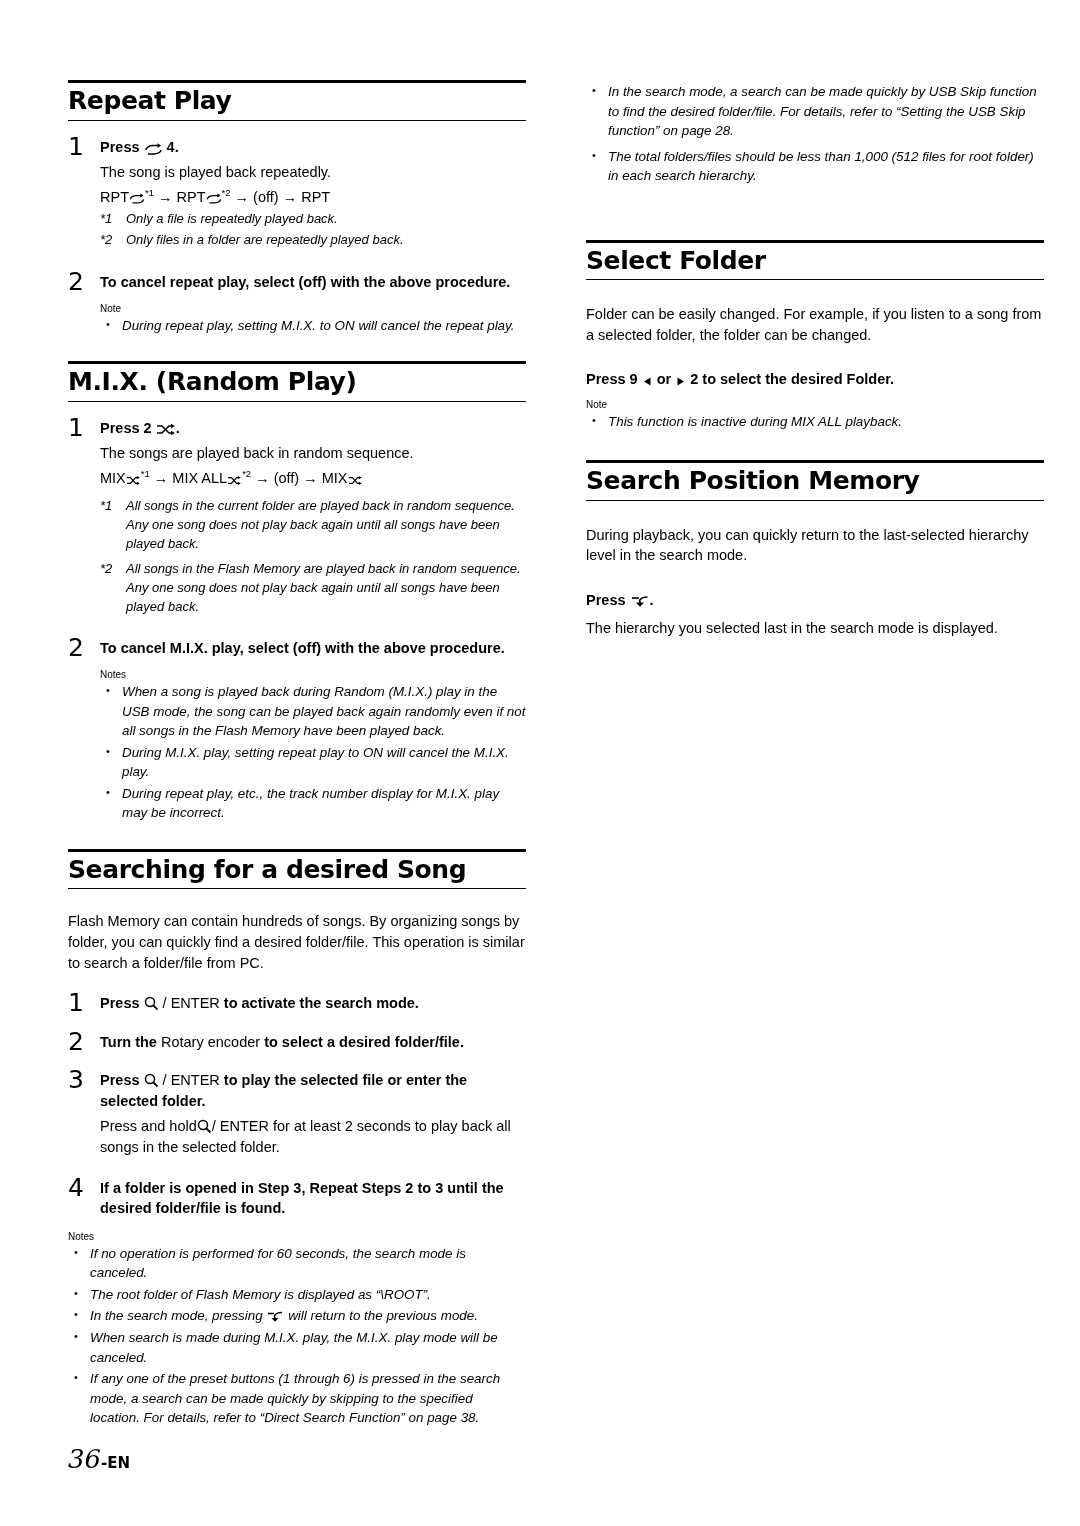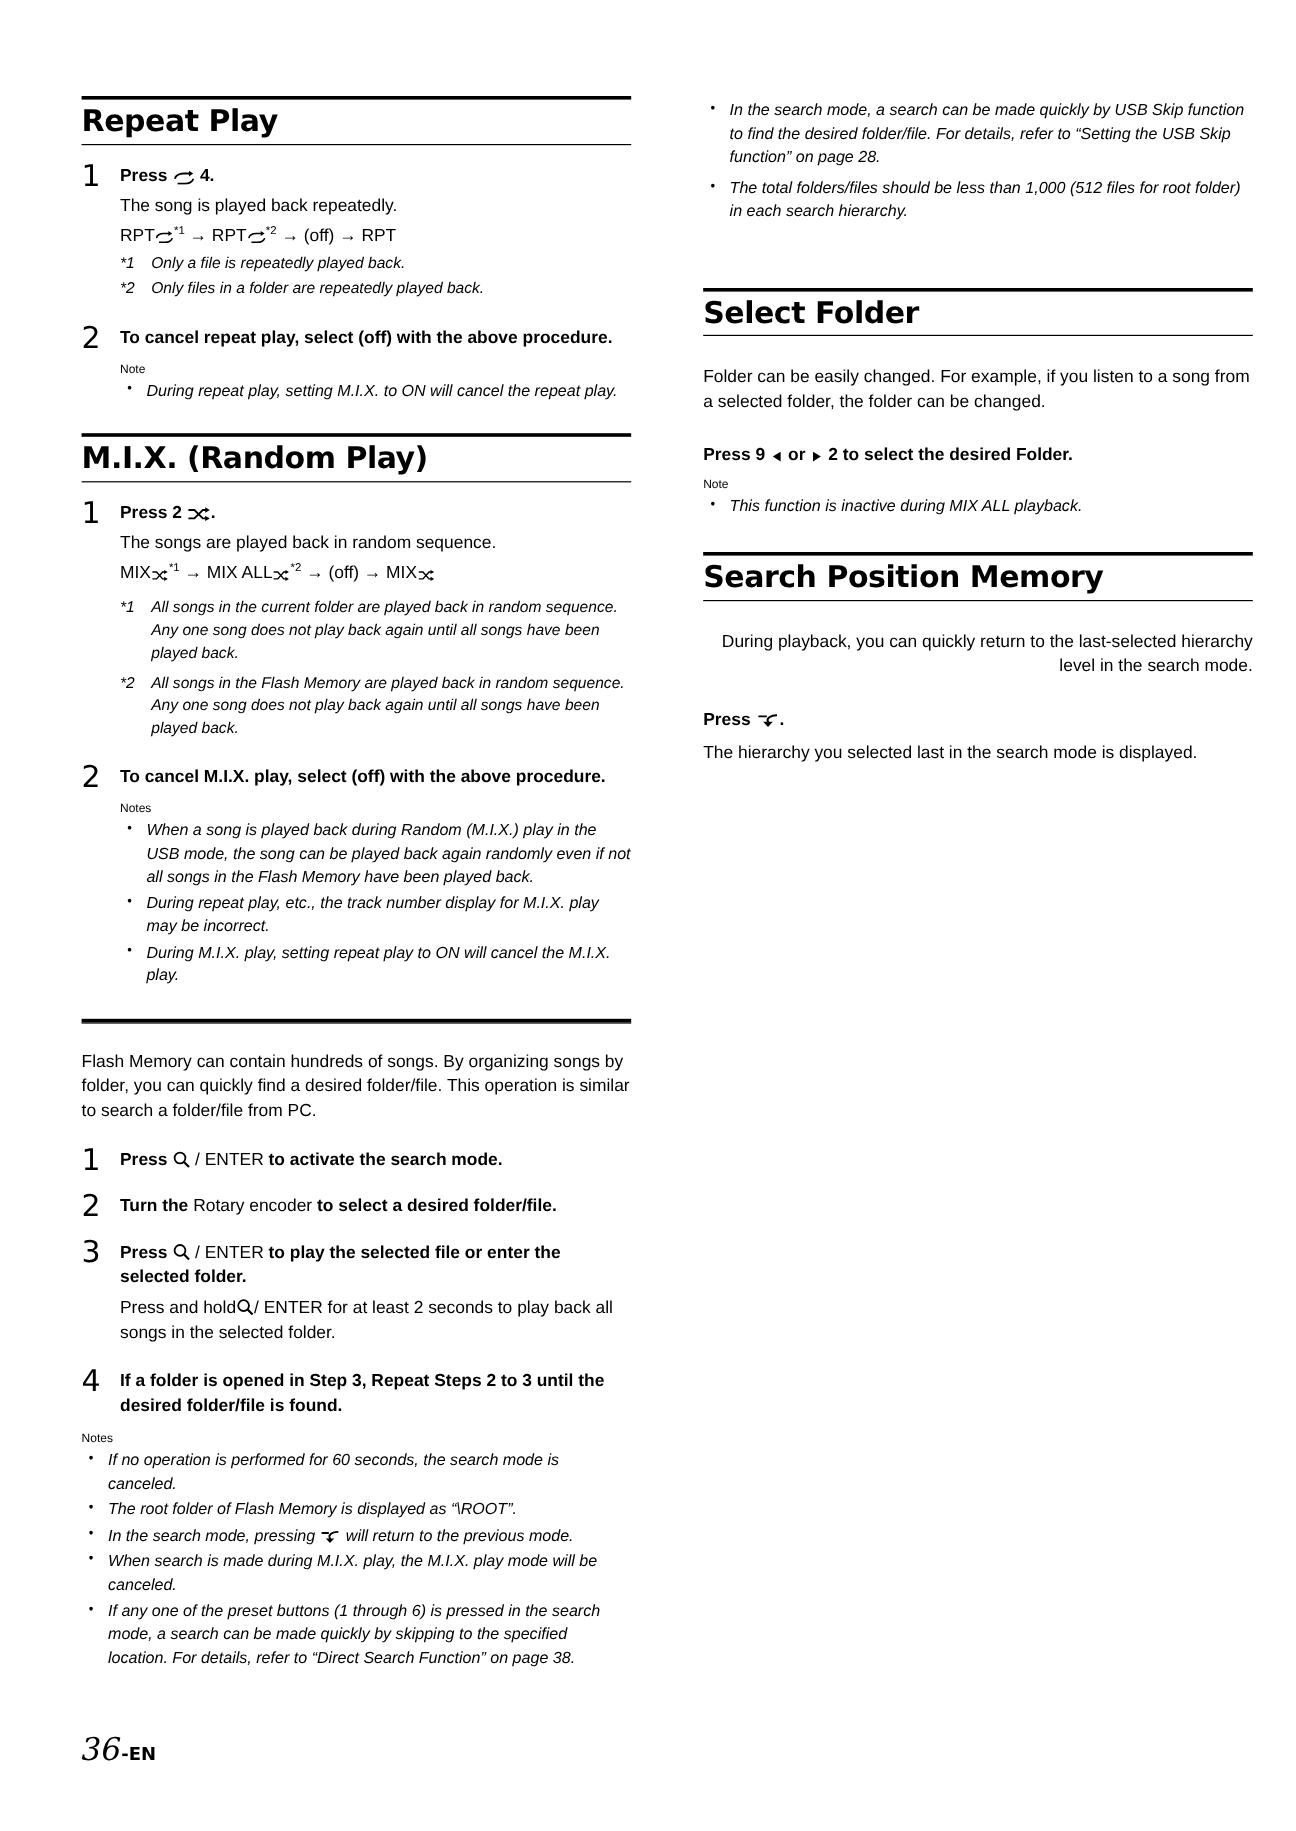--- a/index.html
+++ b/index.html
@@ -251,28 +251,29 @@
           <span>All songs in the Flash Memory are played back in random sequence. Any one song does not play back again until all songs have been played back.</span>
         </div>
       </div>
 
       <div class="step" style="margin-top:22px;">
         <div class="num">2</div>
         <div class="step-title">To cancel M.I.X. play, select (off) with the above procedure.</div>
         <div class="notes-label">Notes</div>
         <ul class="bullets">
           <li>When a song is played back during Random (M.I.X.) play in the USB mode, the song can be played back again randomly even if not all songs in the Flash Memory have been played back.</li>
+          <li>During M.I.X. play, setting repeat play to ON will cancel the M.I.X. play.</li>
           <li>During repeat play, etc., the track number display for M.I.X. play may be incorrect.</li>
-          <li>During M.I.X. play, setting repeat play to ON will cancel the M.I.X. play.</li>
         </ul>
       </div>
     </div>
 
     <div style="margin-top:26px;">
       <div class="rule-thick"></div>
+      <h2 class="heading">Searching for a desired Song</h2>
       <div class="rule-thin"></div>
 
       <p class="body-text" style="margin-top:22px;">Flash Memory can contain hundreds of songs. By organizing songs by folder, you can quickly find a desired folder/file. This operation is similar to search a folder/file from PC.</p>
 
       <div class="step" style="margin-top:20px;">
         <div class="num">1</div>
         <div class="step-title">
           <span>Press</span>
           <span class="icon">
             <svg width="15" height="15" viewBox="0 0 15 15">
@@ -369,21 +370,21 @@
       <ul class="bullets">
         <li>This function is inactive during MIX ALL playback.</li>
       </ul>
     </div>
 
     <div style="margin-top:28px;">
       <div class="rule-thick"></div>
       <h2 class="heading">Search Position Memory</h2>
       <div class="rule-thin"></div>
 
-      <p class="body-text" style="margin-top:24px;text-align:right;">During playback, you can quickly return to the last-selected hierarchy level in the search mode.</p>
+      <p class="body-text" style="margin-top:24px;">During playback, you can quickly return to the last-selected hierarchy level in the search mode.</p>
 
       <div class="press-line" style="margin-top:26px;">
         <span>Press</span>
         <span class="icon"><svg width="20" height="14" viewBox="0 0 20 14">
               <path d="M17.5 3 A7.5 4.2 0 0 0 10 8.5 L10 11" fill="none" stroke="#000" stroke-width="1.6"></path>
               <path d="M6 8.5 L10 12.8 L14 8.5 Z" fill="#000"></path>
               <path d="M2 4 L9 4" stroke="#000" stroke-width="1.6"></path>
             </svg></span><span>.</span>
       </div>
 

